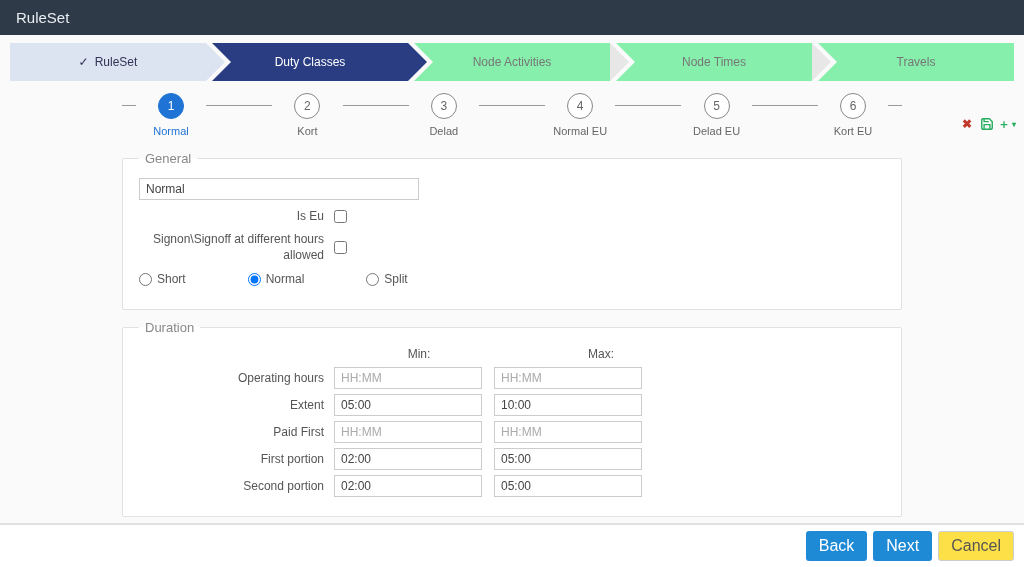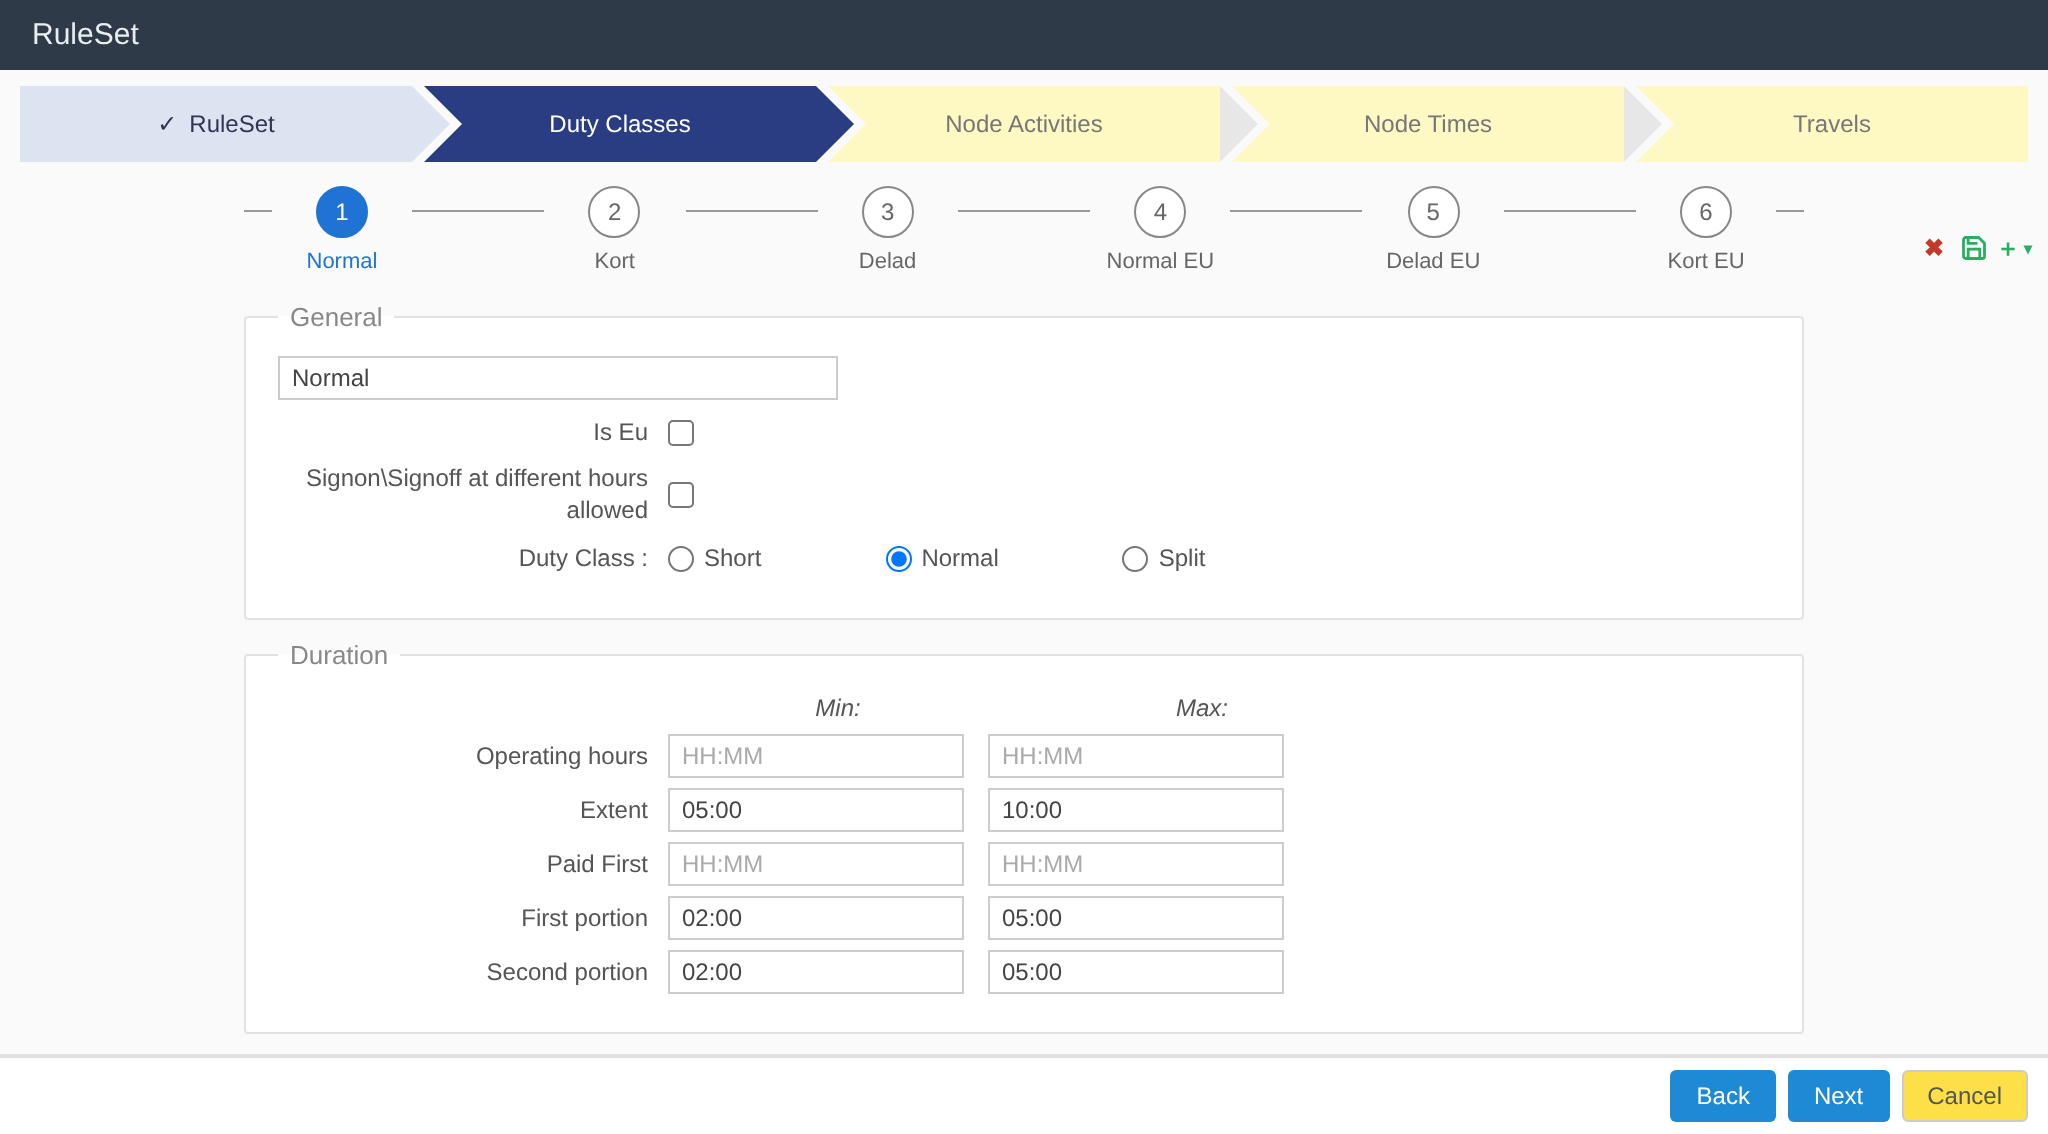--- a/index.html
+++ b/index.html
@@ -12,21 +12,21 @@
     font-size: 15px;
     font-weight: 400;
   }
   
   .page-wrap { padding: 8px 10px 0 10px; height: 497px; overflow-y: scroll; background: #fafafa; position: relative; }
   
   
   .chevron-bar { display: flex; margin-bottom: 12px; height: 38px; }
   .chevron {
     flex: 1;
-    background: #fef9c3;
+    background: #86efac;
     color: #777;
     display: flex;
     align-items: center;
     justify-content: center;
     position: relative;
     font-size: 12px;
     cursor: pointer;
   }
   .chevron + .chevron { margin-left: 6px; }
   .chevron::after {
@@ -95,35 +95,35 @@
     border:1px solid #ccc; height:22px; padding:2px 6px; font-size:12px; color:#444;
   }
   .row input::placeholder { color:#aaa; }
   .name-input { width: 280px; }
   .row input[type=checkbox] { margin: 0; }
   .radio-group { display:flex; align-items:flex-end; gap:2px; }
   .radio-group label { margin-right: 60px; color:#555; display:flex; align-items:center; gap:5px; }
   
   .col-head { display:flex; margin-bottom:6px; }
   .col-head .label { width:195px; }
-  .col-head .h { width:170px; text-align:center; color:#555; font-size:12px;font-style:italic; }
+  .col-head .h { width:170px; text-align:center; color:#555; font-size:12px; }
   .col-head .gap { width:12px; }
   
   .pair input { width:148px; }
   .pair .gap { width:12px; display:inline-block; }
   
   .footer-bar {
     position: fixed; bottom: 0; left:0; right:0;
     border-top: 2px solid #e0e0e0;
     background: #fff;
     padding: 6px 10px;
     display:flex; justify-content:flex-end; gap:6px;
   }
   .btn {
-    padding: 5px 12px; font-size:12px; border-radius:3px; cursor:pointer;
+    padding: 5px 12px; font-size:16px; border-radius:3px; cursor:pointer;
     border:1px solid transparent;
   }
   .btn-primary { background:#1e8ad6; color:#fff; }
   .btn-default { background:#fde047; border-color:#ccc; color:#555; }
   
   
   .page-wrap::-webkit-scrollbar { width:15px; }
   .page-wrap::-webkit-scrollbar-track { background:#f1f1f1; }
   .page-wrap::-webkit-scrollbar-thumb { background:#c8c8c8; border-radius:2px; }
 </style>
@@ -211,21 +211,20 @@
       </div>
       <div class="row">
         <div class="label">Is Eu</div>
         <input type="checkbox" style="">
       </div>
       <div class="row">
         <div class="label" style="line-height:1.3">Signon\Signoff at different hours allowed</div>
         <input type="checkbox" style="">
       </div>
       <div class="row">
-        <div class="label">Duty Class :</div>
         <div class="radio-group">
           <label>
               <input type="radio" name="dc" style="">
               <span>Short</span>
             </label>
           <label>
               <input type="radio" name="dc" checked="" style="">
               <span>Normal</span>
             </label>
           <label>

